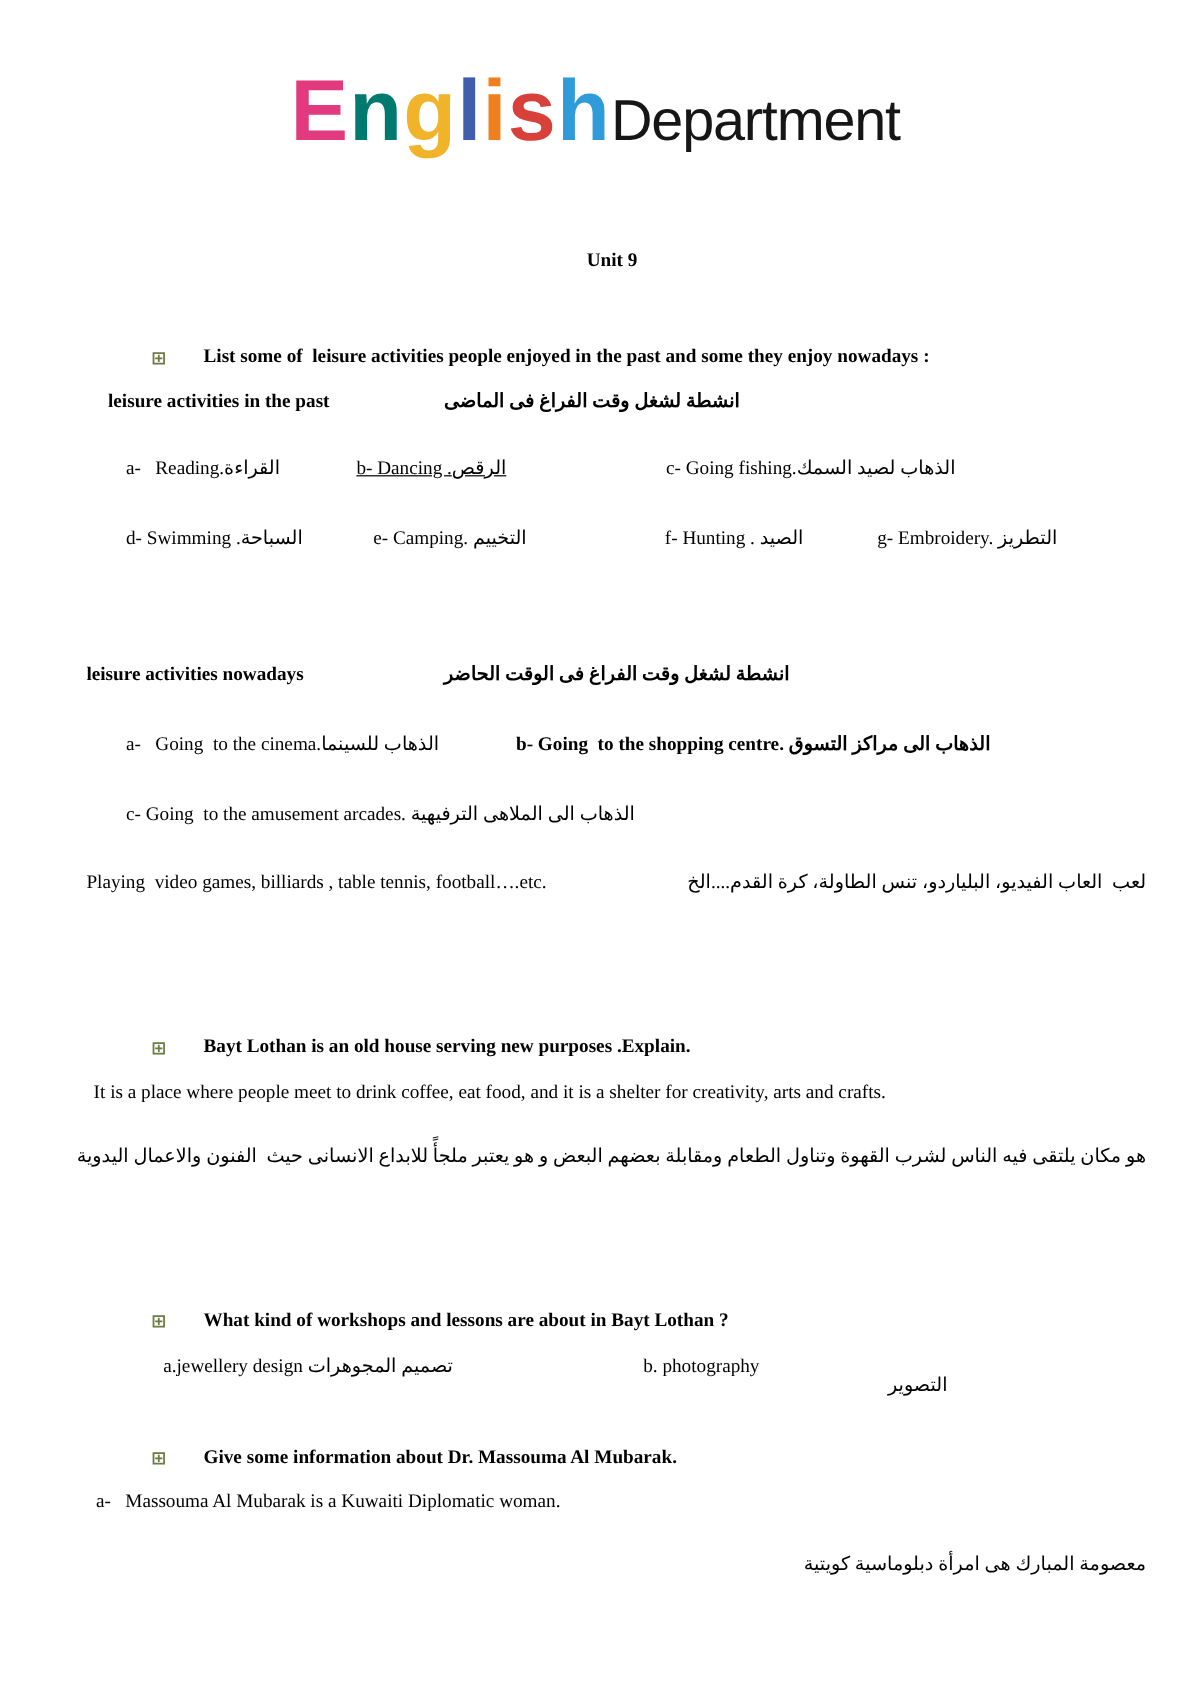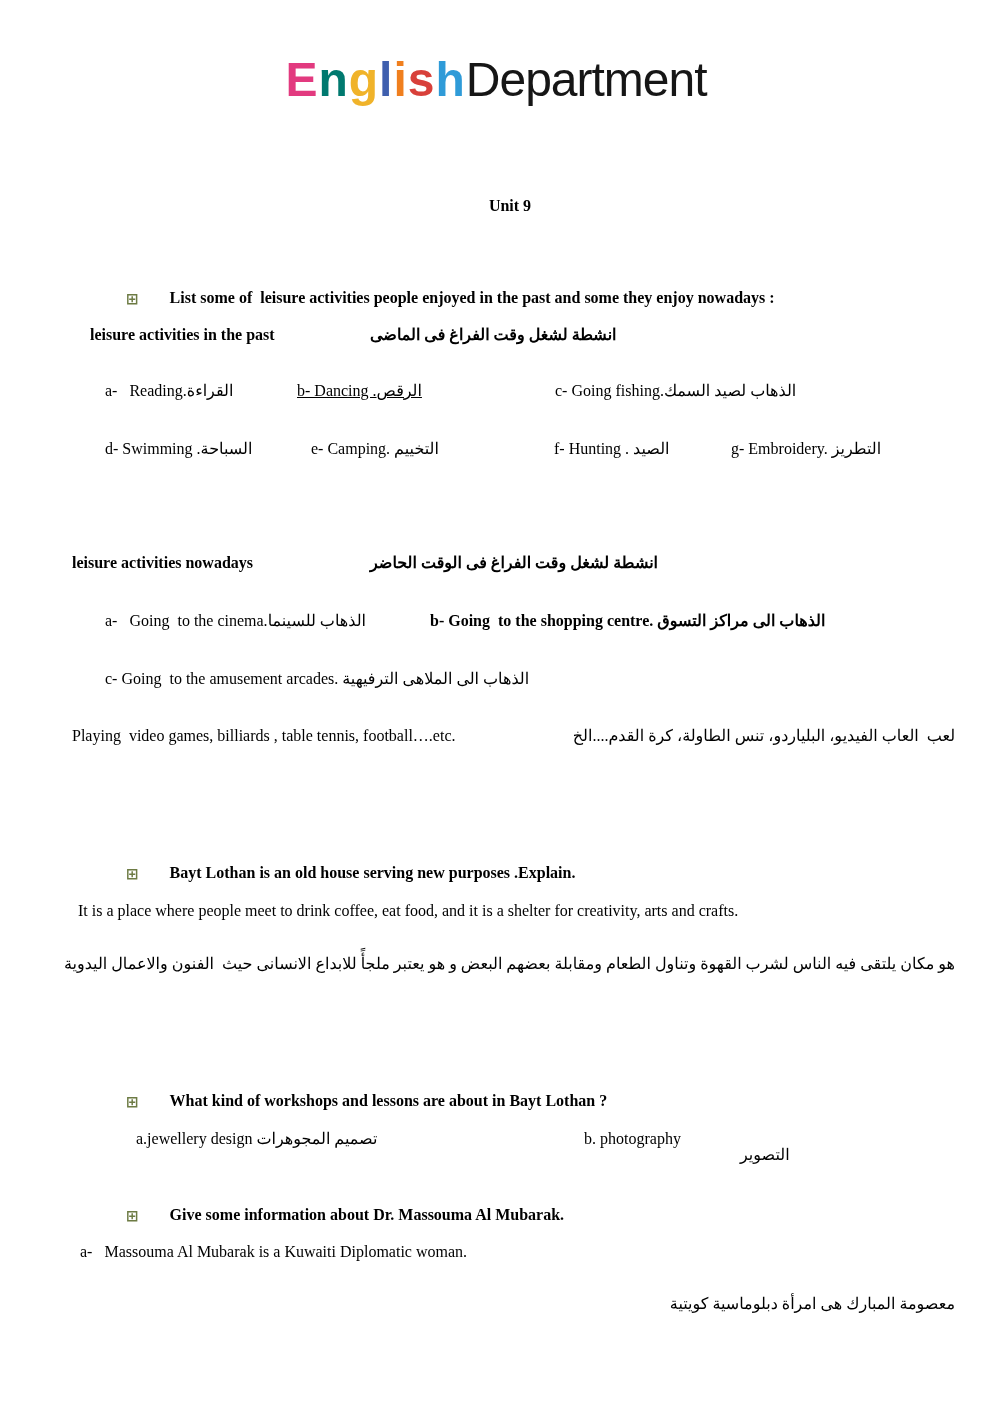--- a/index.html
+++ b/index.html
@@ -14,42 +14,42 @@
   .b { font-weight: bold; }
   .rtl { direction: rtl; unicode-bidi: embed; }
   .right { right: 37px; text-align: center; }
 
   
   .logo {
     position: absolute; top: 52px; left: 0; width: 100%;
     text-align: center; white-space: nowrap;
     font-family: "Liberation Sans", sans-serif;
   }
-  .logo-english { font-weight: 700; font-size: 48px; letter-spacing: 1px; }
+  .logo-english { font-weight: 700; font-size: 72px; letter-spacing: 1px; }
   .logo-dept { font-weight: 400; font-size: 48px; color: #161616; letter-spacing: -1px; }
 
   .unit-title { left: 0; width: 100%; text-align: center; font-weight: bold; }
 
   .bullet {
     font-family: "DejaVu Sans", sans-serif;
     color: #6d7b44; font-size: 15px; font-weight: bold;
     margin-right: 7px; vertical-align: -1px;
   }
   .heading-text { font-weight: bold; margin-left: 24px; }
 </style>
 </head>
 <body>
 
 <div>
 
   <div class="logo">
     <span class="logo-english"><span style="color: rgb(226, 58, 127);">E</span><span style="color: rgb(0, 121, 111);">n</span><span style="color: rgb(240, 179, 42);">g</span><span style="color: rgb(63, 95, 174);">l</span><span style="color: rgb(240, 127, 30);">i</span><span style="color: rgb(216, 64, 58);">s</span><span style="color: rgb(47, 155, 216);">h</span></span><span class="logo-dept">Department</span>
   </div>
 
-  <div class="abs unit-title" style="top:196px;padding-left:28px;">Unit 9</div>
+  <div class="abs unit-title" style="top:208px;padding-left:28px;">Unit 9</div>
 
   <div class="abs" style="top:268px; left:110px;">
     <span class="bullet">⊞</span><span class="heading-text">List some of  leisure activities people enjoyed in the past and some they enjoy nowadays :</span>
   </div>
 
   <div class="abs b" style="top:325px; left:90px;">leisure activities in the past</div>
   <div class="abs b rtl" style="top:325px; left:370px;">انشطة لشغل وقت الفراغ فى الماضى</div>
 
   <div class="abs" style="top:381px; left:105px;">a-   Reading.القراءة</div>
   <div class="abs" style="top:381px; left:297px;text-decoration:underline;">b- Dancing .الرقص</div>
@@ -76,21 +76,21 @@
   </div>
 
   <div class="abs" style="top:901px; left:78px;">It is a place where people meet to drink coffee, eat food, and it is a shelter for creativity, arts and crafts.</div>
   <div class="abs rtl right" style="top:954px;">هو مكان يلتقى فيه الناس لشرب القهوة وتناول الطعام ومقابلة بعضهم البعض و هو يعتبر ملجأً للابداع الانسانى حيث  الفنون والاعمال اليدوية</div>
 
   <div class="abs" style="top:1071px; left:110px;">
     <span class="bullet">⊞</span><span class="heading-text">What kind of workshops and lessons are about in Bayt Lothan ?</span>
   </div>
 
   <div class="abs" style="top:1129px; left:108px;margin-left:28px;">a.jewellery design تصميم المجوهرات</div>
-  <div class="abs" style="top:1129px; left:584px;text-align:right;">b. photography</div>
+  <div class="abs" style="top:1129px; left:536px;text-align:right;">b. photography</div>
   <div class="abs rtl" style="top:1129px; left:740px;margin-top:16px;">التصوير</div>
 
   <div class="abs" style="top:1185px; left:110px;">
     <span class="bullet">⊞</span><span class="heading-text">Give some information about Dr. Massouma Al Mubarak.</span>
   </div>
 
   <div class="abs" style="top:1242px; left:80px;">a-   Massouma Al Mubarak is a Kuwaiti Diplomatic woman.</div>
   <div class="abs rtl right" style="top:1294px;">معصومة المبارك هى امرأة دبلوماسية كويتية</div>
 
 </div>

